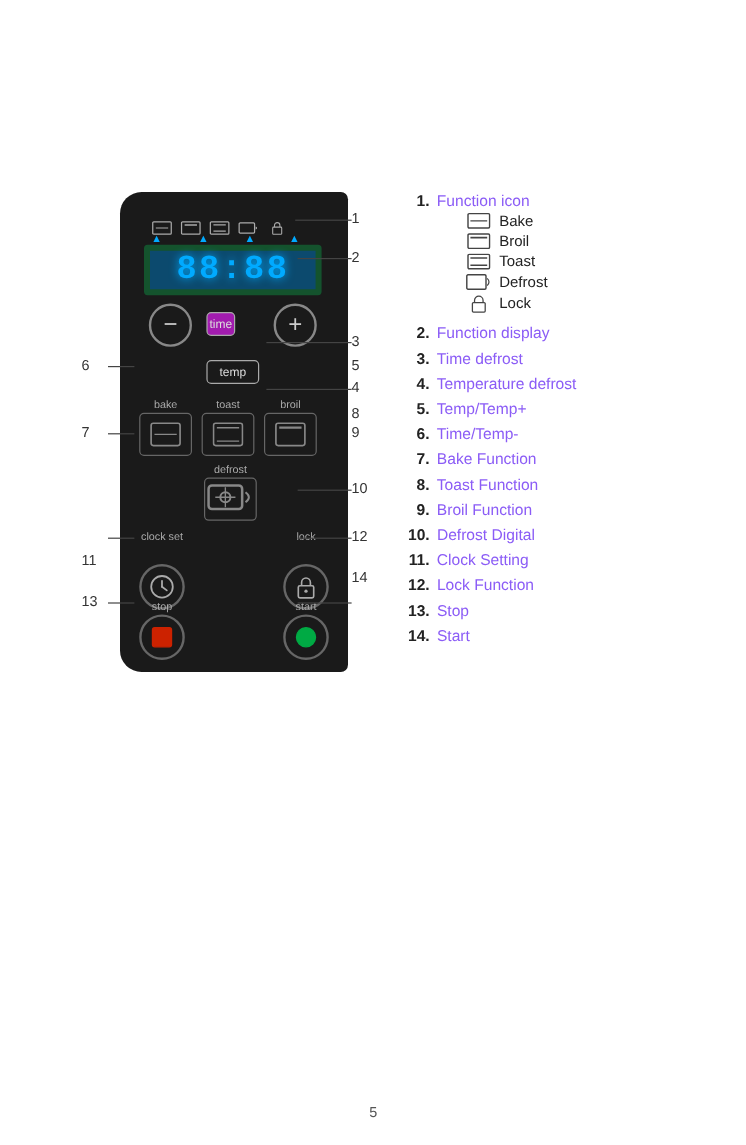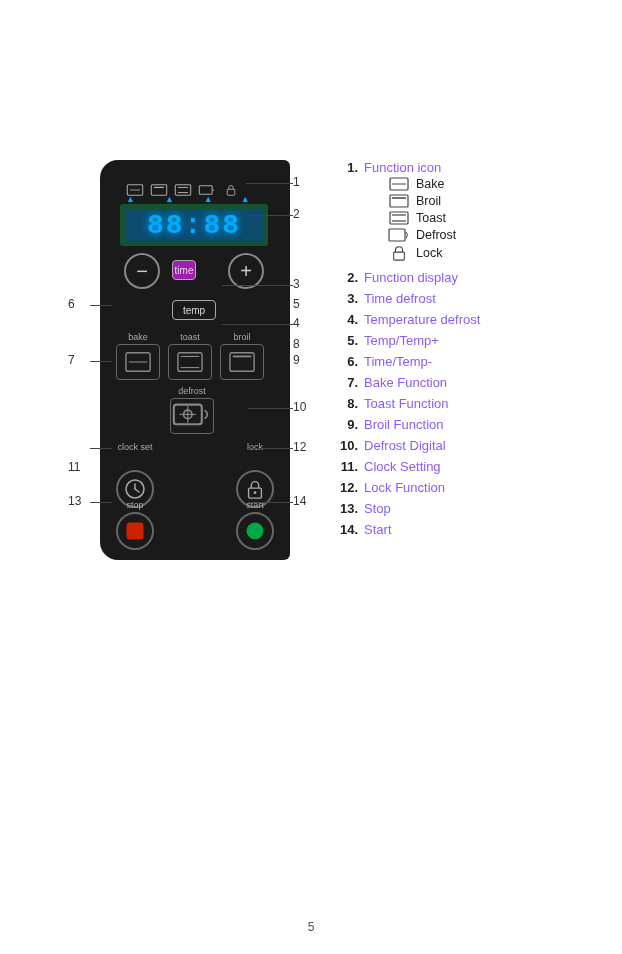--- a/index.html
+++ b/index.html
@@ -595,21 +595,21 @@
   <div class="callout" style="top:440px; left:293px;">
     <span>12</span>
   </div>
   <div class="callout-line" style="top:448px; left:248px; width:45px;"></div>
 
   <div class="callout" style="top:494px; left:68px;">
     <span>13</span>
   </div>
   <div class="callout-line" style="top:502px; left:90px; width:22px;"></div>
 
-  <div class="callout" style="top:494px; left:293px;">
+  <div class="callout" style="top:474px; left:293px;">
     <span>14</span>
   </div>
   <div class="callout-line" style="top:502px; left:248px; width:45px;"></div>
 
   <div class="legend">
 
     <div class="legend-item">
       <span class="legend-num">1.</span>
       <div>
         <span class="legend-text">Function icon</span>

